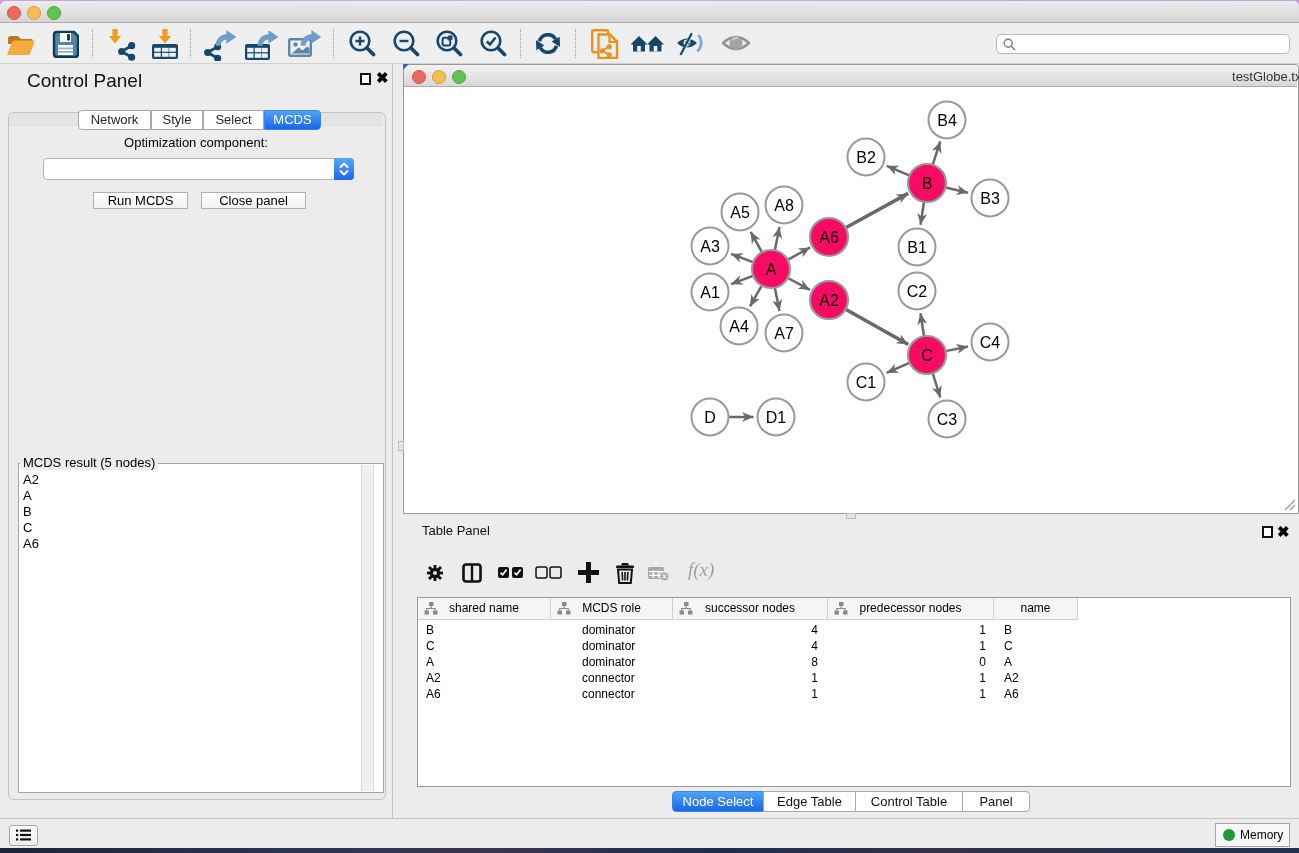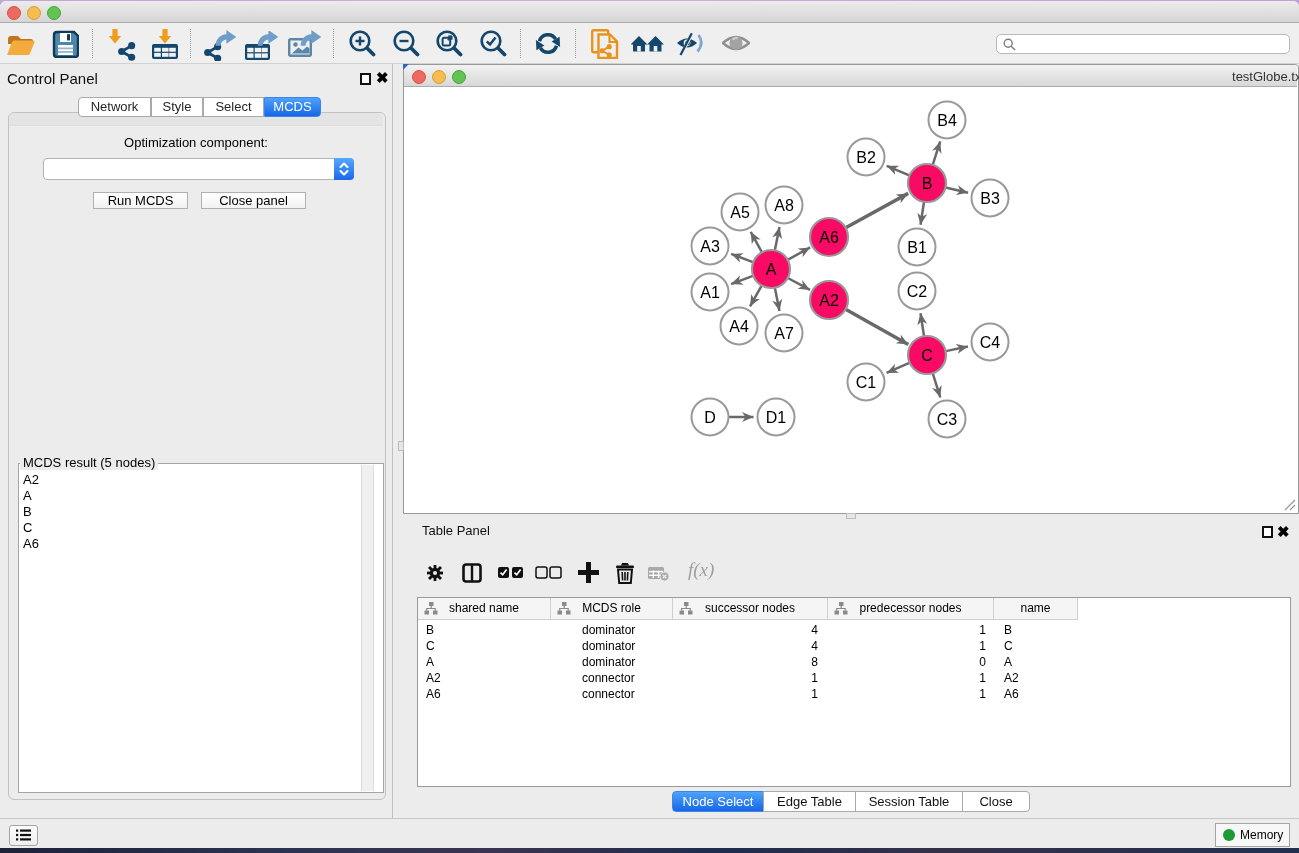--- a/index.html
+++ b/index.html
@@ -11,25 +11,25 @@
 #appwin{left:0;top:1px;width:1299px;height:845px;background:#ececec;border-radius:6px 6px 0 0}
 #titlebar{left:0;top:0;width:1299px;height:21px;background:linear-gradient(#ececec,#d5d5d5);
  border-bottom:1px solid #acacac;border-radius:6px 6px 0 0}
 .tl{width:12px;height:12px;border-radius:50%;top:5px}
 #apptitle{top:4px;left:0;width:1299px;text-align:center;font-size:13px;color:#3c3c3c}
 #toolbar{left:0;top:22px;width:1299px;height:40px;background:#efefef;border-bottom:1px solid #d2d2d2}
 .tsep{top:6px;height:29px;width:0;border-left:1px dotted #9a9a9a}
 #searchbox{left:996px;top:11px;width:292px;height:18px;background:#fff;border:1px solid #b9b9b9;border-radius:5px}
 
 #cpanel{left:0;top:63px;width:392px;height:755px;background:#ececec;border-right:1px solid #c0c0c0}
-#cpanel-title{left:7px;top:6px;font-size:15px;color:#111}
+#cpanel-title{left:27px;top:6px;font-size:19px;color:#111}
 .float-ico{width:7px;height:8px;border:2px solid #111;background:#fff}
 .close-ico{font-size:15px;font-weight:bold;color:#000}
 #cptabs{left:78px;top:33px;height:20px}
-.tabbtn{position:absolute;top:0;height:18px;border:1px solid #a9a9a9;background:#fff;
+.tabbtn{position:absolute;top:13px;height:18px;border:1px solid #a9a9a9;background:#fff;
  font-size:13px;color:#262626;text-align:center;line-height:18px}
 .tabbtn.sel{background:linear-gradient(#4ea3f9,#1766e8);color:#fff;border-color:#3a86e8}
 #cpbox{left:8px;top:48px;width:376px;height:686px;border:1px solid #c2c2c2;border-radius:6px;background:#ececec}
 #optlabel{left:0;top:23px;width:376px;text-align:center;font-size:13px;color:#000}
 #optsel{left:35px;top:46px;width:309px;height:20px;background:#fff;border:1px solid #b3b3b3;border-radius:4px;
  font-size:13px;line-height:20px;color:#000}
 #optsel .txt{position:absolute;left:12px;top:0}
 #optsel .stepper{position:absolute;right:-1px;top:-1px;width:20px;height:22px;border-radius:0 4px 4px 0;
  background:linear-gradient(#55a9fa,#1d67e9)}
 .btn{position:absolute;height:15px;line-height:15px;border:1px solid #b0b0b0;border-radius:0;background:linear-gradient(#fff,#f2f2f2);
@@ -432,22 +432,22 @@
       <div class="td" style="left:586px;top:72px">A2</div>
       <div class="td" style="left:8px;top:88px">A6</div>
       <div class="td" style="left:164px;top:88px">connector</div>
       <div class="td" style="left:255px;top:88px;width:145px;text-align:right">1</div>
       <div class="td" style="left:410px;top:88px;width:158px;text-align:right">1</div>
       <div class="td" style="left:586px;top:88px">A6</div>
     </div>
     <div class="abs" id="btabs">
       <div class="ttab sel" style="left:0;width:90px;border-radius:4px 0 0 4px">Node Select</div>
       <div class="ttab" style="left:91px;width:91px">Edge Table</div>
-      <div class="ttab" style="left:183px;width:106px">Session Table</div>
-      <div class="ttab" style="left:290px;width:66px;border-radius:0 4px 4px 0">Close</div>
+      <div class="ttab" style="left:183px;width:106px">Control Table</div>
+      <div class="ttab" style="left:290px;width:66px;border-radius:0 4px 4px 0">Panel</div>
     </div>
   </div>
 
   <div class="abs" style="left:398px;top:440px;width:4px;height:8px;background:#e6e6e6;border:1px solid #bdbdbd"></div>
   <div class="abs" style="left:846px;top:512px;width:8px;height:4px;background:#e6e6e6;border:1px solid #bdbdbd"></div>
   <div class="abs" id="statusbar">
     <div class="abs" id="listbtn">
         <svg class="abs" style="left:6px;top:3px" width="15" height="12" viewBox="0 0 15 12">
           <g fill="#111">
             <rect x="0" y="0.5" width="2.2" height="2.2"></rect>

